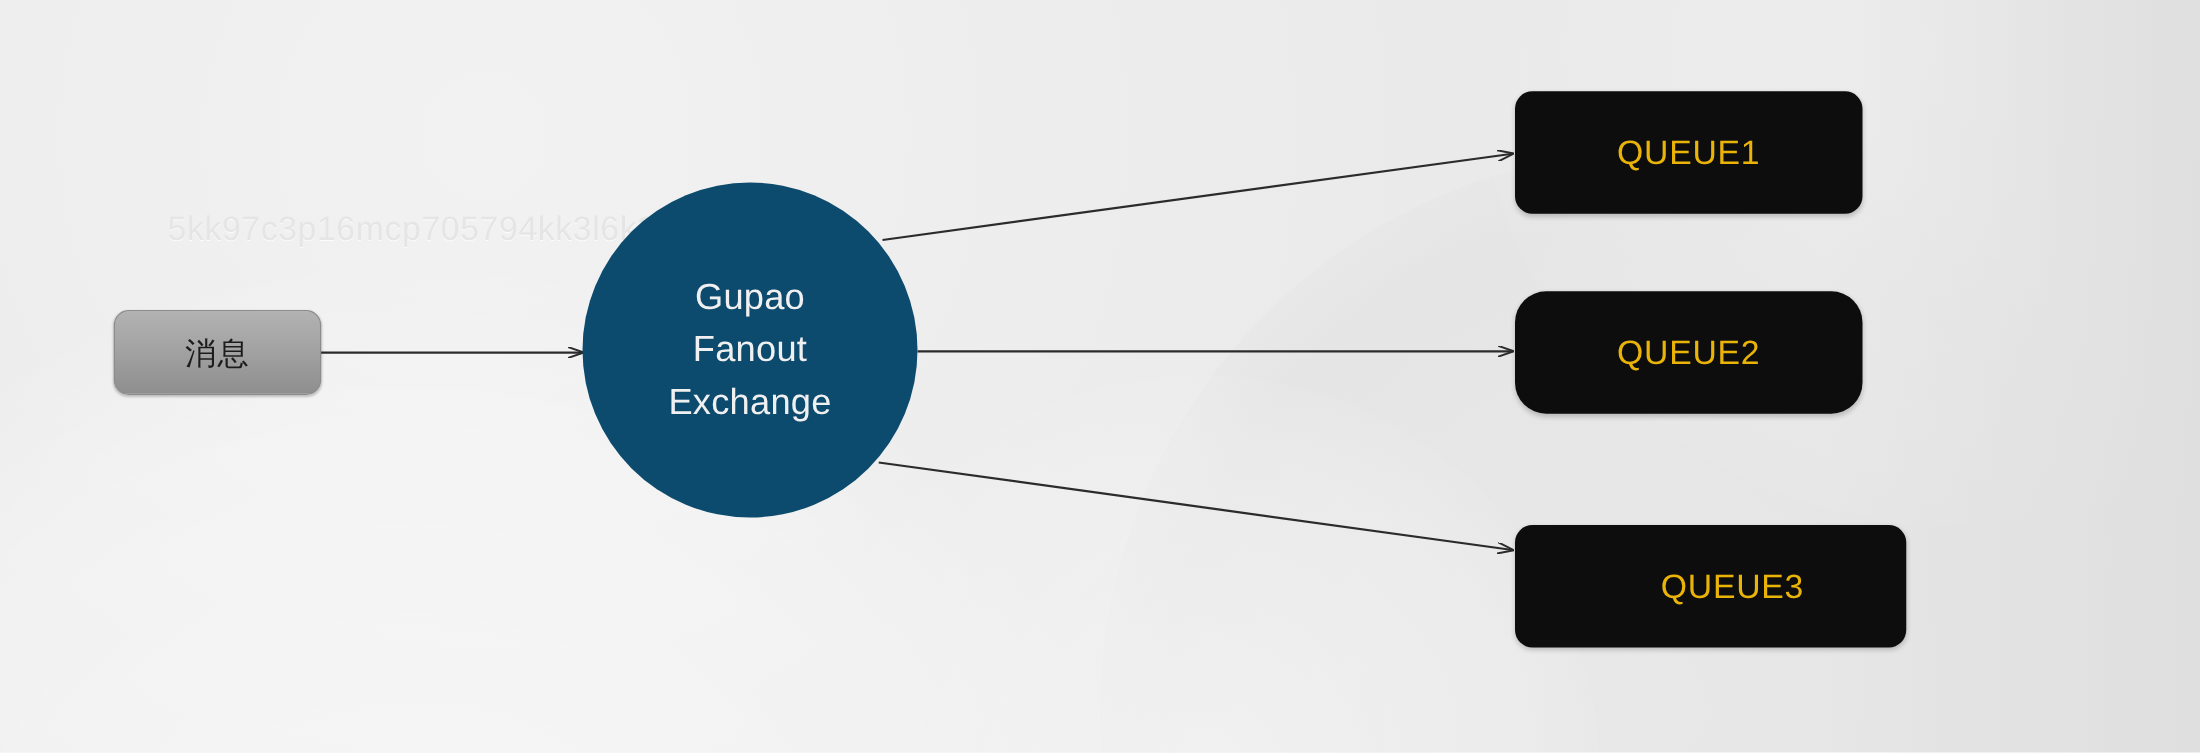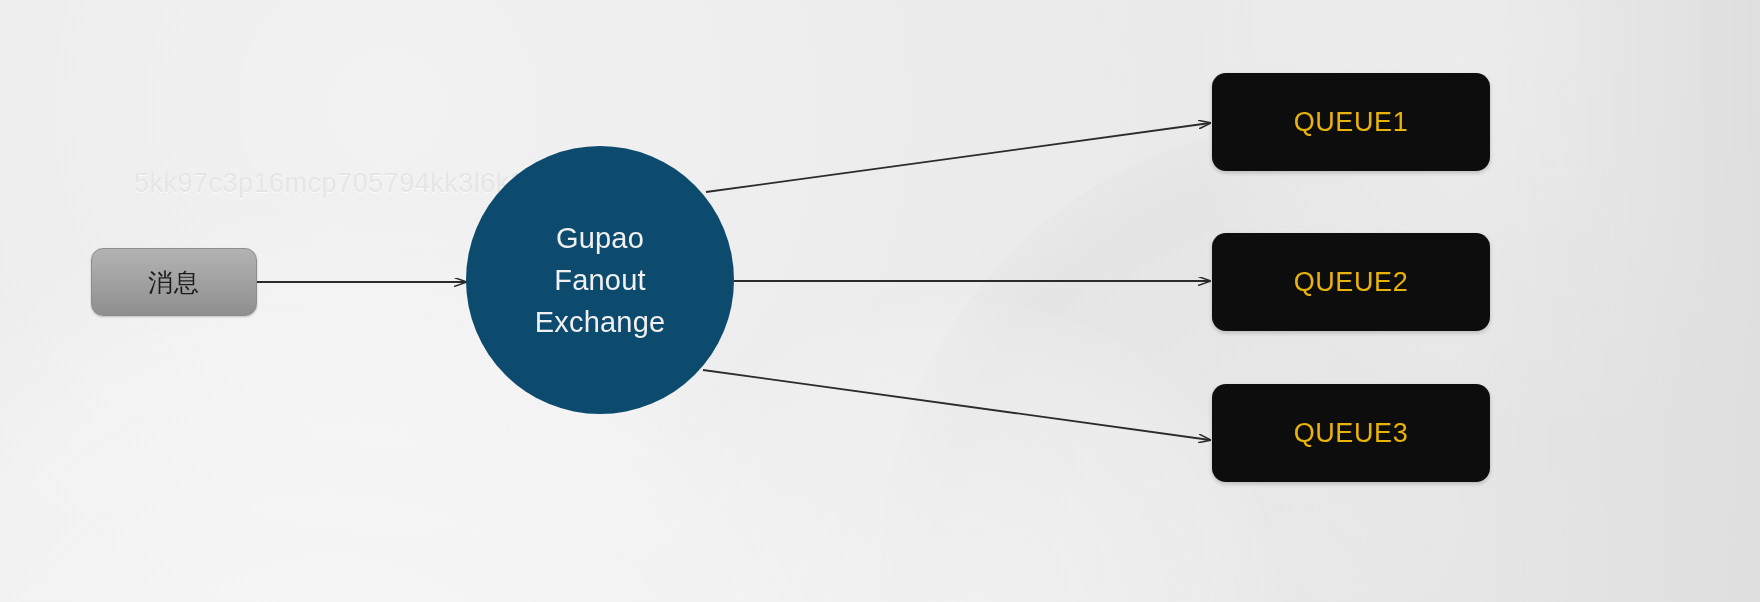--- a/index.html
+++ b/index.html
@@ -138,22 +138,22 @@
     width: 278px;
     height: 98px;
     border-radius: 14px;
     background: #0d0d0d;
     display: flex;
     align-items: center;
     justify-content: center;
     box-shadow: 0 2px 4px rgba(0,0,0,0.2);
   }
   #queue-node-1 { top: 73px; }
-  #queue-node-2 { top: 233px; }
-  #queue-node-3 { top: 384px; }
+  #queue-node-2 { top: 233px; border-radius: 25px; }
+  #queue-node-3 { top: 420px; padding-left: 35px; }
   .queue-label {
     color: #eab308;
     font-size: 27px;
     letter-spacing: 0.6px;
   }
 </style>
 </head>
 <body>
 
 <div id="canvas">

